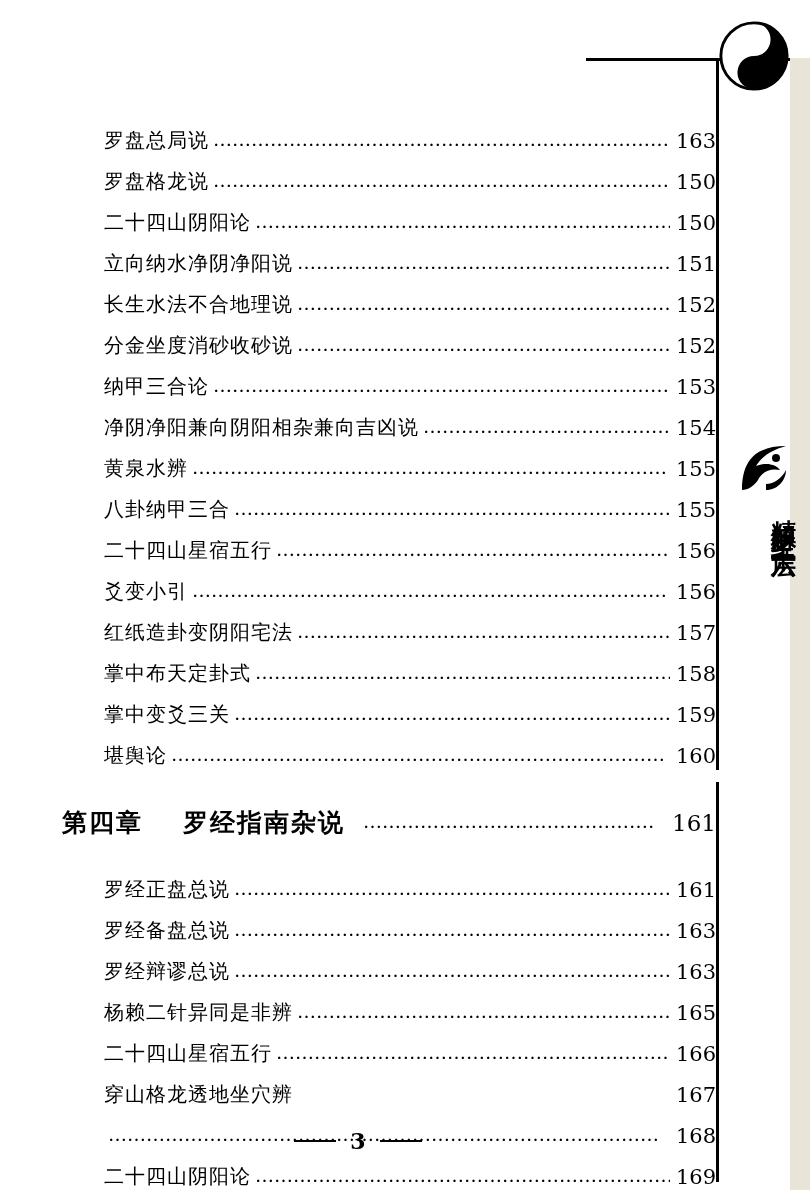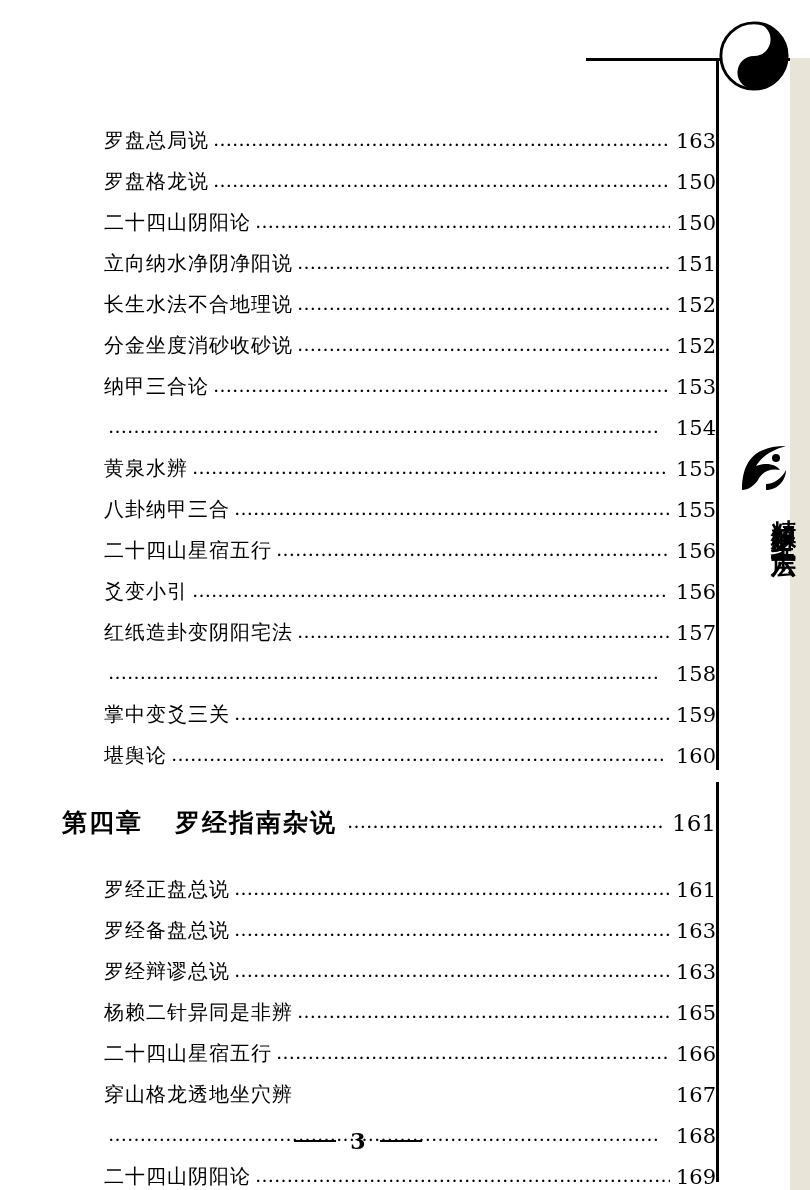--- a/index.html
+++ b/index.html
@@ -132,20 +132,21 @@
 
   
   .chapter {
     display: flex;
     align-items: baseline;
     margin-top: 30px;
     margin-bottom: 30px;
     margin-left: -42px;
     width: 654px;
     font-family: "DejaVu Serif", "Liberation Serif", serif;
+    gap: 8px;
   }
   .chapter .ch-num {
     font-size: 25px;
     font-weight: bold;
     letter-spacing: 2px;
     white-space: nowrap;
   }
   .chapter .ch-title {
     font-size: 25px;
     font-weight: bold;
@@ -247,20 +248,21 @@
       <span class="label">分金坐度消砂收砂说</span>
       <span class="leader">……………………………………………………………………………………</span>
       <span class="page">152</span>
     </div>
     <div class="toc-entry">
       <span class="label">纳甲三合论</span>
       <span class="leader">……………………………………………………………………………………</span>
       <span class="page">153</span>
     </div>
     <div class="toc-entry">
+      <span class="label">净阴净阳兼向阴阳相杂兼向吉凶说</span>
       <span class="leader">……………………………………………………………………………………</span>
       <span class="page">154</span>
     </div>
     <div class="toc-entry">
       <span class="label">黄泉水辨</span>
       <span class="leader">……………………………………………………………………………………</span>
       <span class="page">155</span>
     </div>
     <div class="toc-entry">
       <span class="label">八卦纳甲三合</span>
@@ -276,20 +278,21 @@
       <span class="label">爻变小引</span>
       <span class="leader">……………………………………………………………………………………</span>
       <span class="page">156</span>
     </div>
     <div class="toc-entry">
       <span class="label">红纸造卦变阴阳宅法</span>
       <span class="leader">……………………………………………………………………………………</span>
       <span class="page">157</span>
     </div>
     <div class="toc-entry">
+      <span class="label">掌中布天定卦式</span>
       <span class="leader">……………………………………………………………………………………</span>
       <span class="page">158</span>
     </div>
     <div class="toc-entry">
       <span class="label">掌中变爻三关</span>
       <span class="leader">……………………………………………………………………………………</span>
       <span class="page">159</span>
     </div>
     <div class="toc-entry">
       <span class="label">堪舆论</span>

